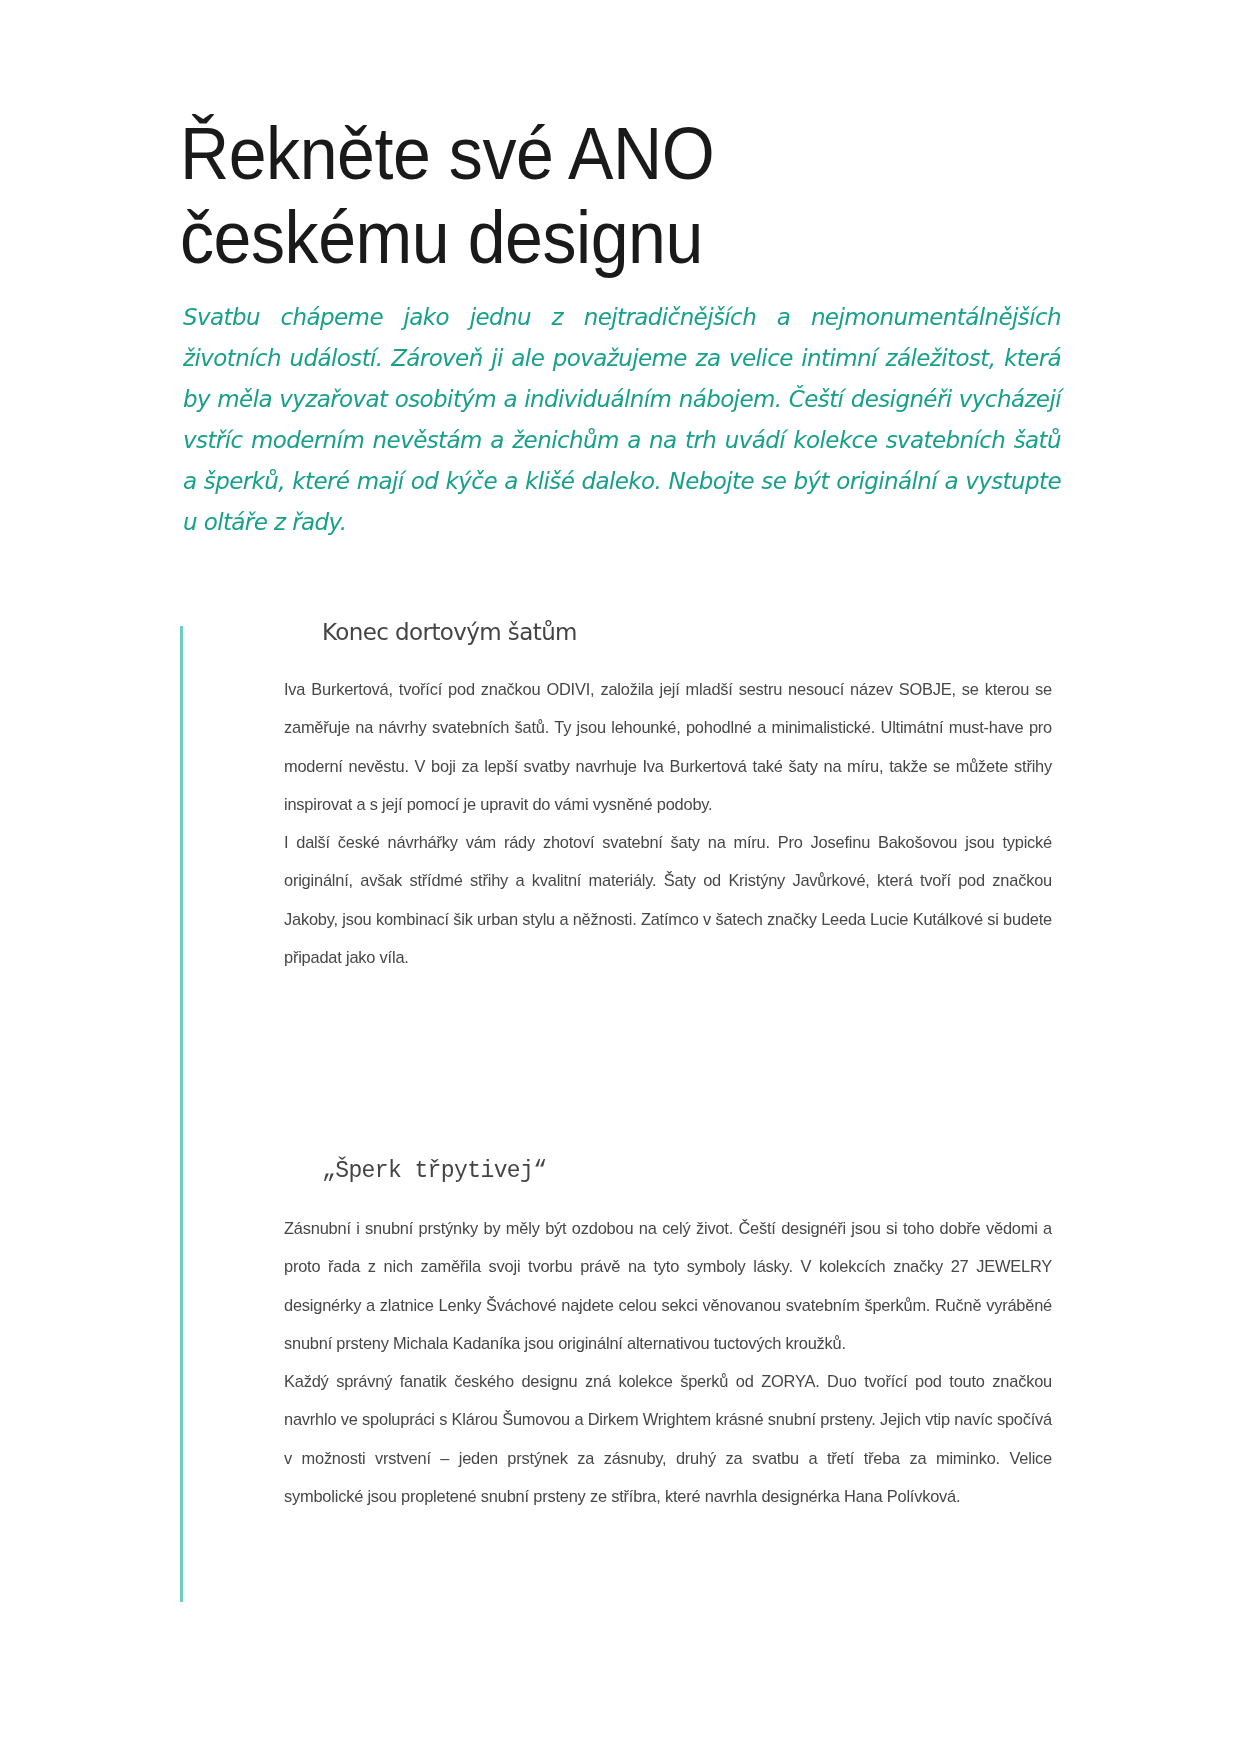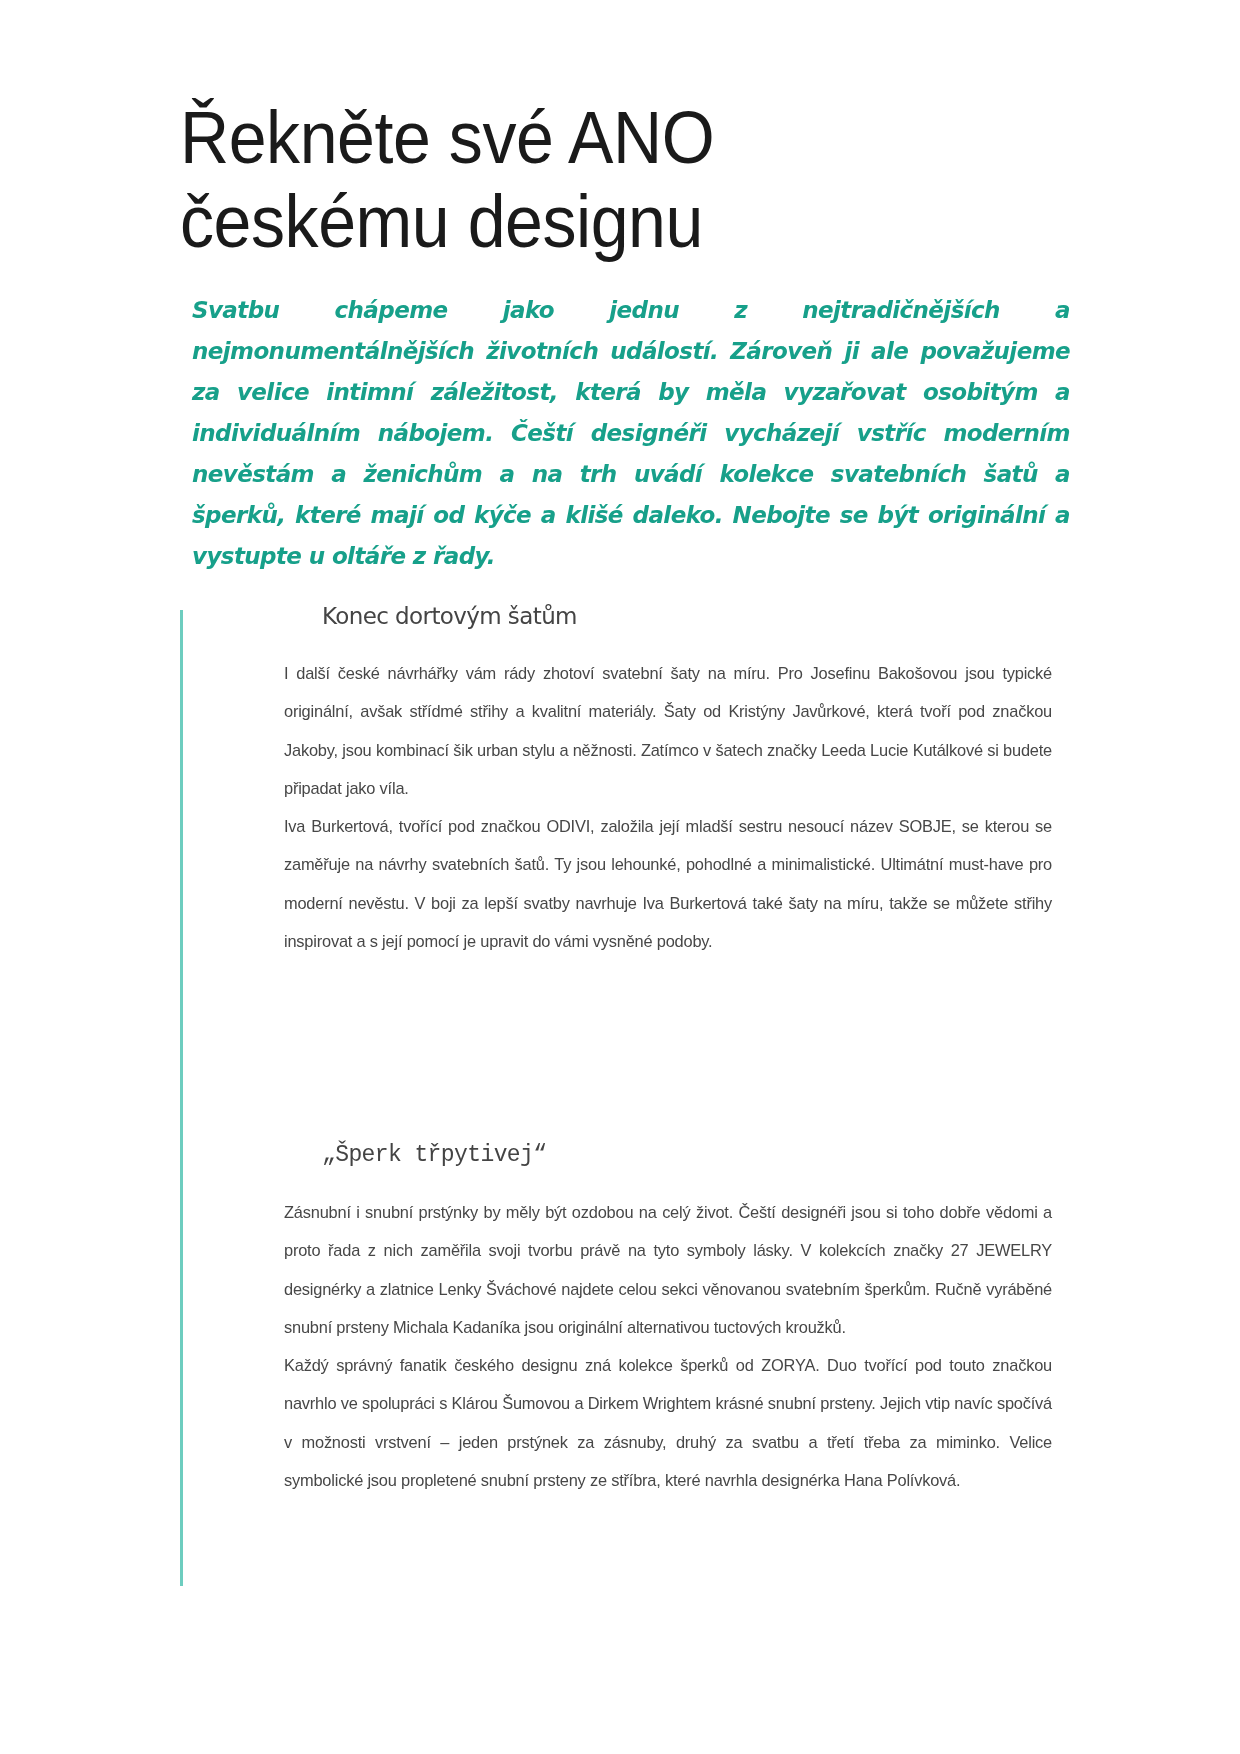--- a/index.html
+++ b/index.html
@@ -8,21 +8,21 @@
       background: #ffffff;
     }
     body {
       width: 1240px;
       height: 1754px;
       position: relative;
       overflow: hidden;
     }
     .page {
       position: absolute;
-      left: 0; top: 0;
+      left: 0; top: 16px;
       width: 1240px;
       height: 1417px;
     }
     .title {
       position: absolute;
       left: 180px;
       top: 96px;
       margin: 0;
       font-family: "Liberation Sans", sans-serif;
       font-weight: normal;
@@ -31,29 +31,28 @@
       color: #1a1a1a;
       letter-spacing: -0.5px;
       transform: scaleX(0.92);
       transform-origin: left top;
     }
     .intro {
       position: absolute;
       left: 180px;
       top: 278px;
       width: 878px;
-      margin: 12px;
+      margin: 3px;
       font-family: "DejaVu Sans", sans-serif;
       font-style: italic;
       font-size: 23px;
       line-height: 41px;
       color: #17a08a;
       text-align: justify;
       letter-spacing: -0.6px;
-      font-weight: bold;
     }
     .rule {
       position: absolute;
       left: 180px;
       top: 610px;
       width: 3px;
       height: 976px;
       background: #6dcdbf;
     }
     .section-heading {
@@ -93,22 +92,22 @@
     <span>českému designu</span>
   </h1>
 
   <p class="intro">Svatbu chápeme jako jednu z nejtradičnějších a nejmonumentálnějších životních událostí. Zároveň ji ale považujeme za velice intimní záležitost, která by měla vyzařovat osobitým a individuálním nábojem. Čeští designéři vycházejí vstříc moderním nevěstám a ženichům a na trh uvádí kolekce svatebních šatů a šperků, které mají od kýče a klišé daleko. Nebojte se být originální a vystupte u oltáře z řady.</p>
 
   <div class="rule"></div>
 
   <h2 class="section-heading" style="left:322px; top:601px;text-align:center;">Konec dortovým šatům</h2>
 
   <div class="section-body" style="top:654px;">
+    <p>Iva Burkertová, tvořící pod značkou ODIVI, založila její mladší sestru nesoucí název SOBJE, se kterou se zaměřuje na návrhy svatebních šatů. Ty jsou lehounké, pohodlné a minimalistické. Ultimátní must-have pro moderní nevěstu. V boji za lepší svatby navrhuje Iva Burkertová také šaty na míru, takže se můžete střihy inspirovat a s její pomocí je upravit do vámi vysněné podoby.</p>
     <p>I další české návrhářky vám rády zhotoví svatební šaty na míru. Pro Josefinu Bakošovou jsou typické originální, avšak střídmé střihy a kvalitní materiály. Šaty od Kristýny Javůrkové, která tvoří pod značkou Jakoby, jsou kombinací šik urban stylu a něžnosti. Zatímco v šatech značky Leeda Lucie Kutálkové si budete připadat jako víla.</p>
-    <p>Iva Burkertová, tvořící pod značkou ODIVI, založila její mladší sestru nesoucí název SOBJE, se kterou se zaměřuje na návrhy svatebních šatů. Ty jsou lehounké, pohodlné a minimalistické. Ultimátní must-have pro moderní nevěstu. V boji za lepší svatby navrhuje Iva Burkertová také šaty na míru, takže se můžete střihy inspirovat a s její pomocí je upravit do vámi vysněné podoby.</p>
   </div>
 
   <h2 class="section-heading" style="left:322px; top:1140px;font-family:Liberation Mono, monospace;">„Šperk třpytivej“</h2>
 
   <div class="section-body" style="top:1193px;">
     <p>Zásnubní i snubní prstýnky by měly být ozdobou na celý život. Čeští designéři jsou si toho dobře vědomi a proto řada z nich zaměřila svoji tvorbu právě na tyto symboly lásky. V kolekcích značky 27 JEWELRY designérky a zlatnice Lenky Šváchové najdete celou sekci věnovanou svatebním šperkům. Ručně vyráběné snubní prsteny Michala Kadaníka jsou originální alternativou tuctových kroužků.</p>
     <p>Každý správný fanatik českého designu zná kolekce šperků od ZORYA. Duo tvořící pod touto značkou navrhlo ve spolupráci s Klárou Šumovou a Dirkem Wrightem krásné snubní prsteny. Jejich vtip navíc spočívá v možnosti vrstvení – jeden prstýnek za zásnuby, druhý za svatbu a třetí třeba za miminko. Velice symbolické jsou propletené snubní prsteny ze stříbra, které navrhla designérka Hana Polívková.</p>
   </div>
 
 </div>

